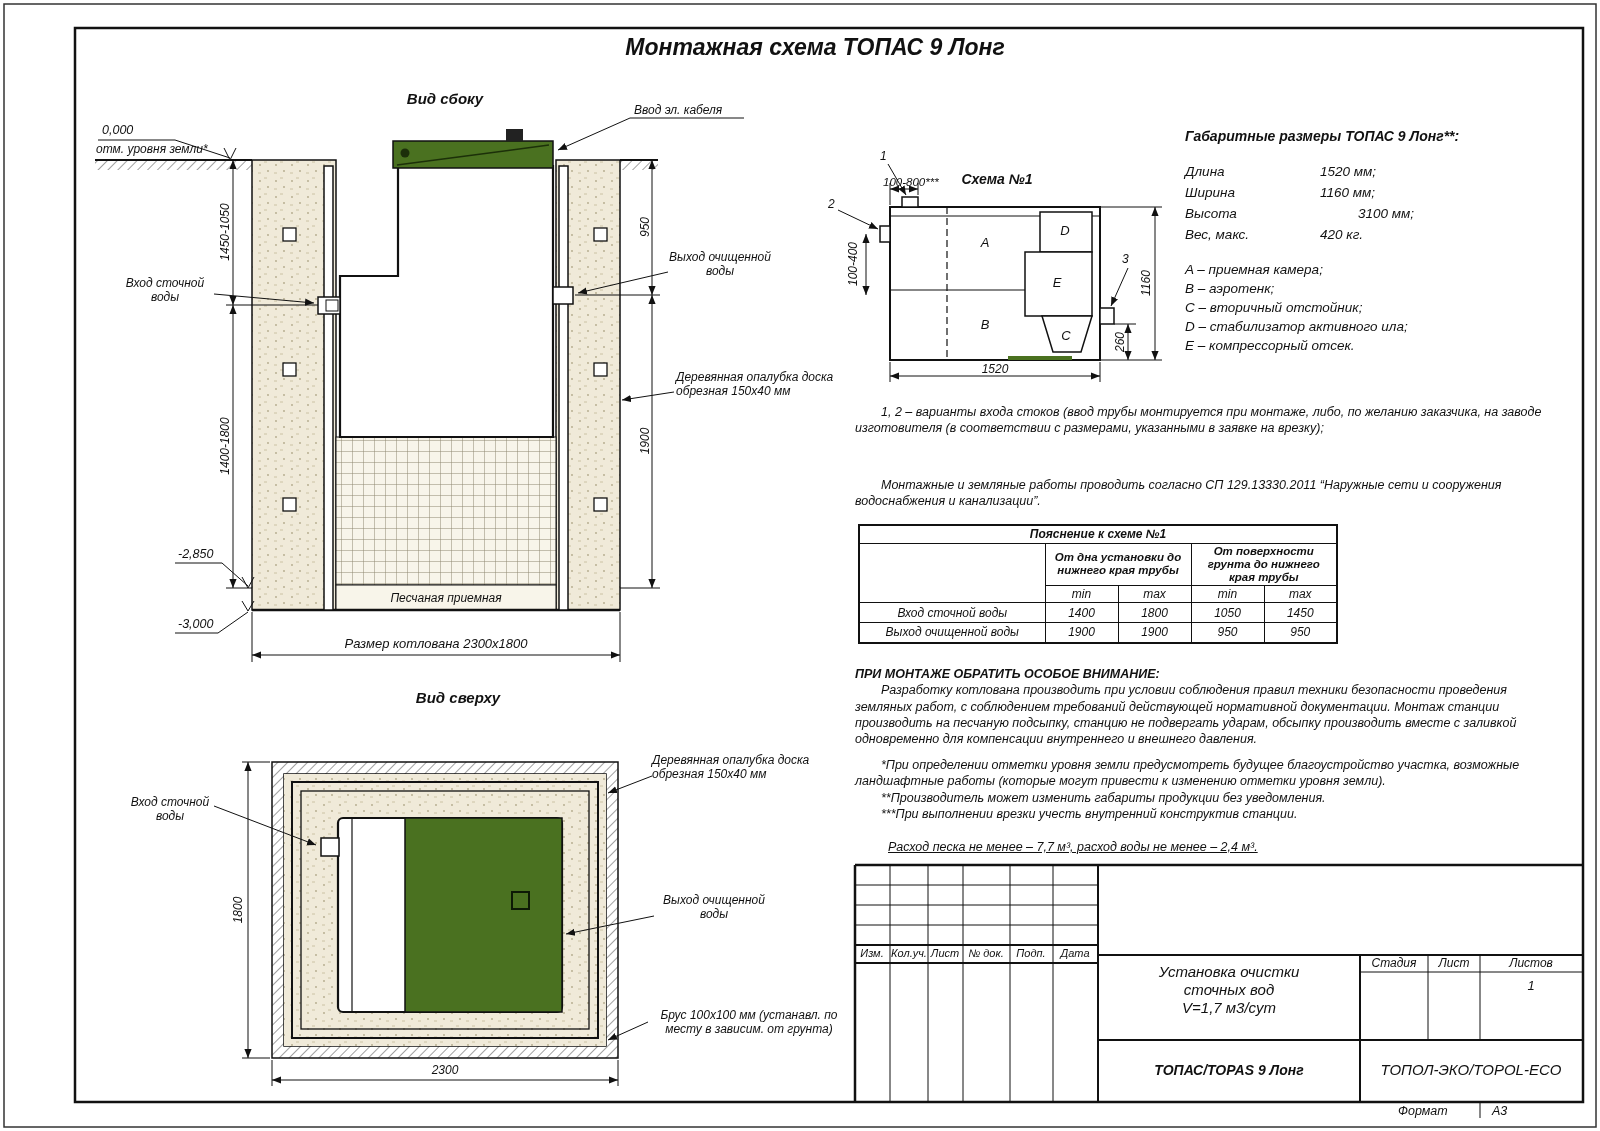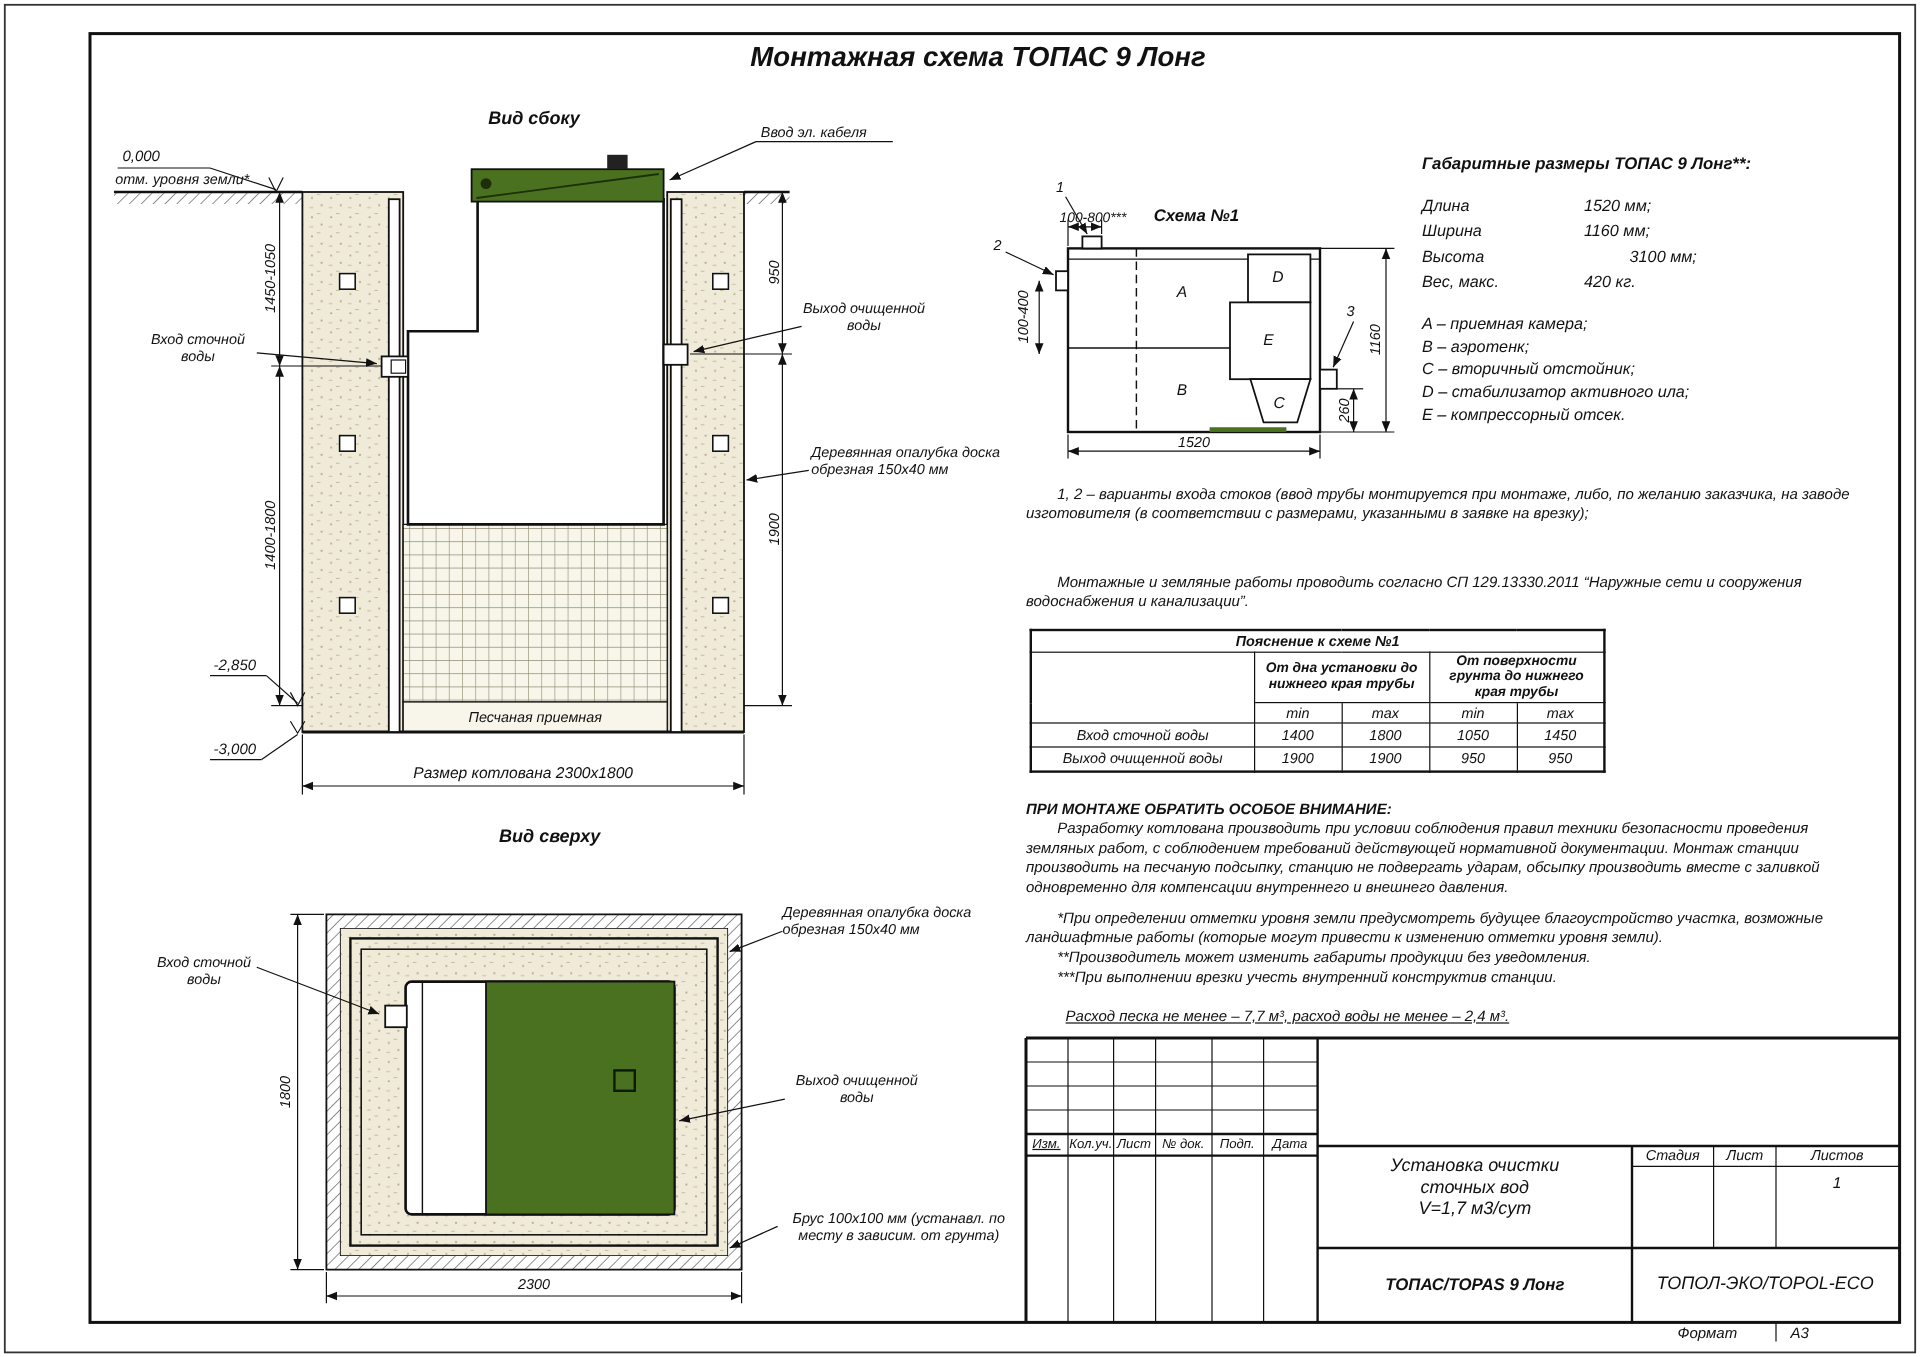--- a/index.html
+++ b/index.html
@@ -309,21 +309,21 @@
 <div class="t und s125" style="left:888px; top:840px;">Расход песка не менее – 7,7 м³, расход воды не менее – 2,4 м³.</div>
 
 <div class="t cx b s15" style="left:446px; top:689px;margin-left:12px;">Вид сверху</div>
 <div class="t" style="left:125px; top:795px; width:90px; text-align:center;">Вход сточной воды</div>
 <div class="t" style="left:652px; top:753px; width:160px;">Деревянная опалубка доска обрезная 150x40 мм</div>
 <div class="t" style="left:655px; top:893px; width:118px; text-align:center;">Выход очищенной воды</div>
 <div class="t" style="left:645px; top:1008px; width:208px; text-align:center;">Брус 100x100 мм (устанавл. по месту в зависим. от грунта)</div>
 <div class="t rot" style="left:238px; top:910px;">1800</div>
 <div class="t cc" style="left:445px; top:1070px;">2300</div>
 
-<div class="t cc s11" style="left:872px; top:954px;text-decoration:underline;">Изм.</div>
+<div class="t cc s11" style="left:872px; top:954px;">Изм.</div>
 <div class="t cc s11" style="left:909px; top:954px;">Кол.уч.</div>
 <div class="t cc s11" style="left:945px; top:954px;">Лист</div>
 <div class="t cc s11" style="left:986px; top:954px;">№ док.</div>
 <div class="t cc s11" style="left:1031px; top:954px;">Подп.</div>
 <div class="t cc s11" style="left:1075px; top:954px;">Дата</div>
 <div class="t cx s15" style="left:1229px; top:963px;">Установка очистки</div>
 <div class="t cx s15" style="left:1229px; top:981px;">сточных вод</div>
 <div class="t cx s15" style="left:1229px; top:999px;">V=1,7 м3/сут</div>
 <div class="t cc" style="left:1394px; top:963px;">Стадия</div>
 <div class="t cc" style="left:1454px; top:963px;">Лист</div>

